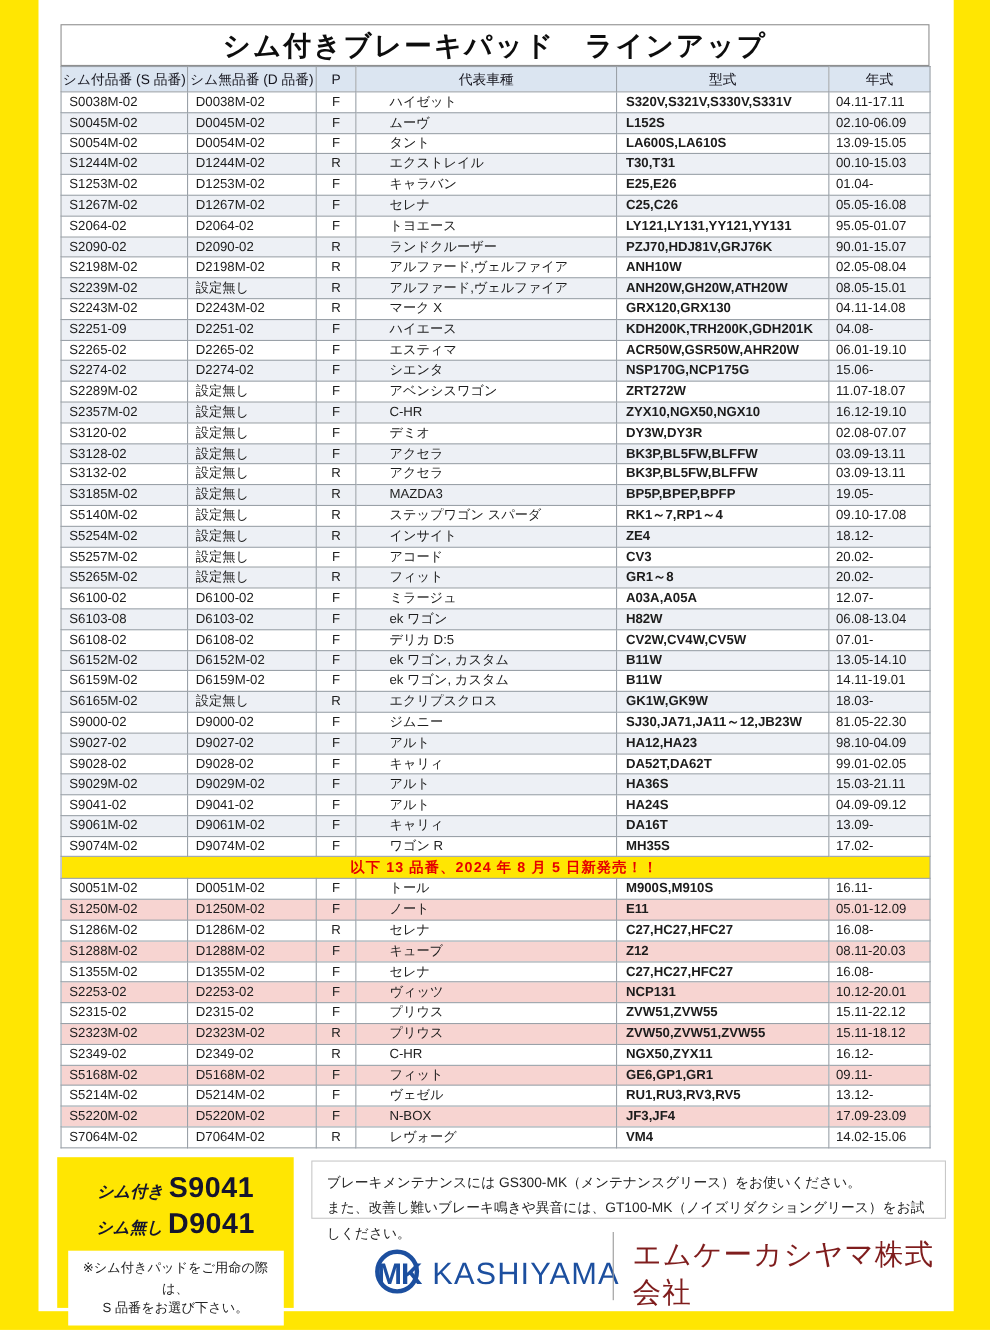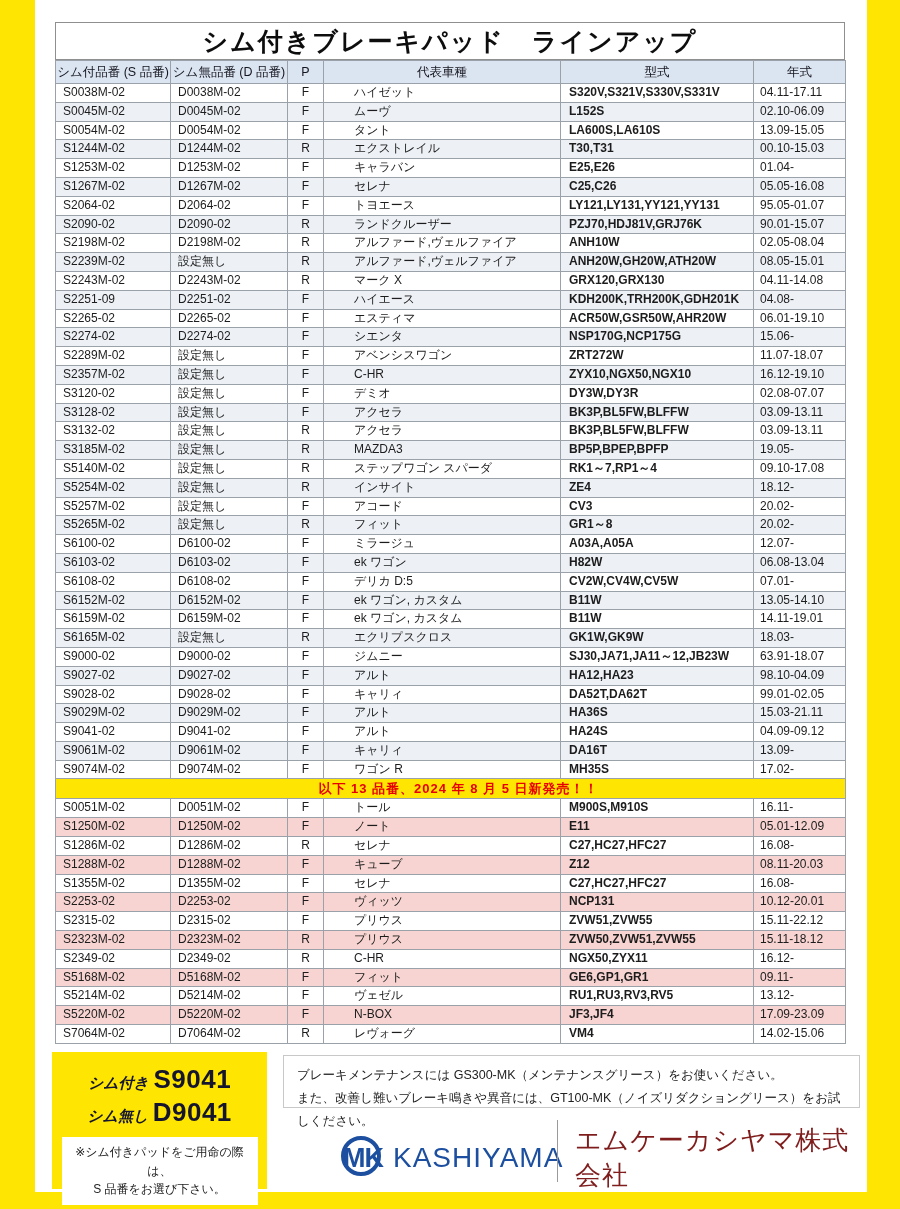--- a/index.html
+++ b/index.html
@@ -303,21 +303,21 @@
         </tr>
         <tr>
           <td class="c1">S6100-02</td>
           <td class="c2">D6100-02</td>
           <td class="c3">F</td>
           <td class="c4">ミラージュ</td>
           <td class="c5">A03A,A05A</td>
           <td class="c6">12.07-</td>
         </tr>
         <tr class="alt">
-          <td class="c1">S6103-02</td>
+          <td class="c1">S6103-08</td>
           <td class="c2">D6103-02</td>
           <td class="c3">F</td>
           <td class="c4">ek ワゴン</td>
           <td class="c5">H82W</td>
           <td class="c6">06.08-13.04</td>
         </tr>
         <tr>
           <td class="c1">S6108-02</td>
           <td class="c2">D6108-02</td>
           <td class="c3">F</td>
@@ -348,21 +348,21 @@
           <td class="c4">エクリプスクロス</td>
           <td class="c5">GK1W,GK9W</td>
           <td class="c6">18.03-</td>
         </tr>
         <tr>
           <td class="c1">S9000-02</td>
           <td class="c2">D9000-02</td>
           <td class="c3">F</td>
           <td class="c4">ジムニー</td>
           <td class="c5">SJ30,JA71,JA11～12,JB23W</td>
-          <td class="c6">63.91-18.07</td>
+          <td class="c6">81.05-22.30</td>
         </tr>
         <tr class="alt">
           <td class="c1">S9027-02</td>
           <td class="c2">D9027-02</td>
           <td class="c3">F</td>
           <td class="c4">アルト</td>
           <td class="c5">HA12,HA23</td>
           <td class="c6">98.10-04.09</td>
         </tr>
         <tr>

